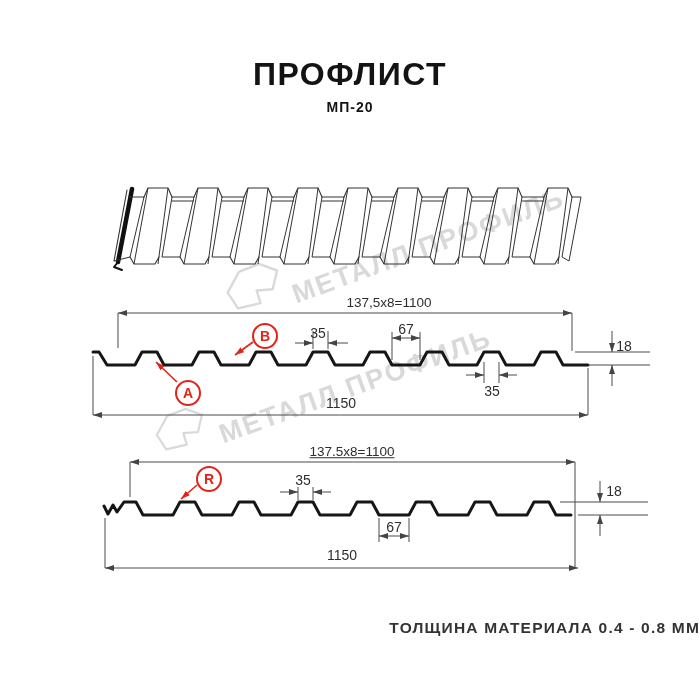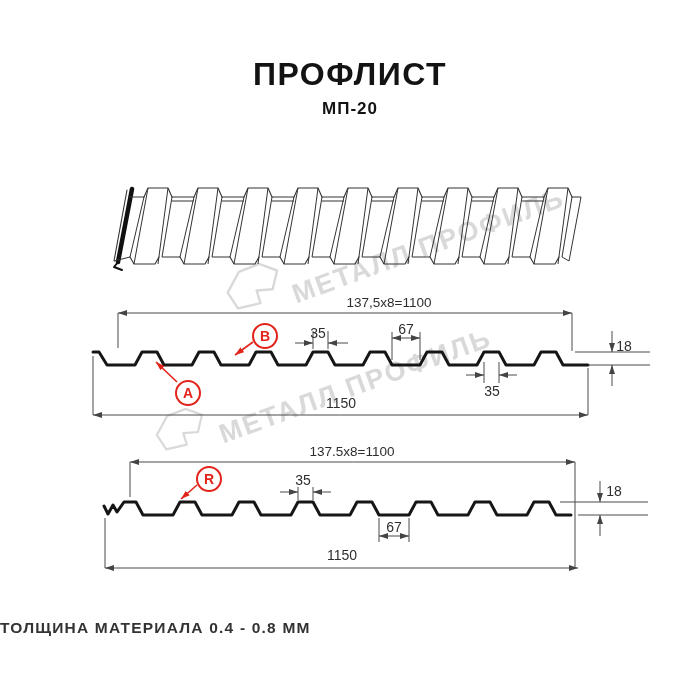--- a/index.html
+++ b/index.html
@@ -1,22 +1,22 @@
 <!DOCTYPE html>
 <html><head>
 <meta charset="utf-8">
 <style>
   html,body{margin:0;padding:0;background:#fff;}
   .page{position:relative;width:700px;height:700px;background:#ffffff;overflow:hidden;
         font-family:"Liberation Sans",sans-serif;color:#151515;}
   .title{position:absolute;top:56px;left:0;width:100%;text-align:center;
          font-size:32px;font-weight:800;letter-spacing:1.5px;color:#131313;}
   .subtitle{position:absolute;top:99px;left:0;width:100%;text-align:center;
-         font-size:17px;font-weight:700;letter-spacing:1px;color:#131313;}
-  .footer{position:absolute;top:619px;left:0;width:100%;text-align:left;
+         font-size:14px;font-weight:700;letter-spacing:1px;color:#131313;}
+  .footer{position:absolute;top:619px;left:0;width:100%;text-align:right;
          font-size:15.5px;font-weight:600;letter-spacing:1.2px;color:#333;}
   svg.draw{position:absolute;left:0;top:0;pointer-events:none;}
   .dim-label{position:absolute;transform:translate(-50%,-50%);font-size:14px;color:#2e2e2e;
          white-space:nowrap;line-height:1;}
   .dim-label.pitch{font-size:13.5px;}
   .marker{position:absolute;width:22px;height:22px;border:2px solid #e2231a;border-radius:50%;
          color:#e2231a;font-weight:700;font-size:14px;display:flex;align-items:center;
          justify-content:center;background:transparent;line-height:1;}
   .wm-text{position:absolute;font-size:27px;font-weight:700;letter-spacing:2px;color:#d9d9d9;
          white-space:nowrap;transform:rotate(-20deg);transform-origin:0 0;}
@@ -190,21 +190,21 @@
   <span class="dim-label pitch" style="left:345px;top:303px;margin-left:44px;">137,5x8=1100</span>
   <span class="dim-label" style="left:318px;top:333px;">35</span>
   <span class="dim-label" style="left:406px;top:329px;">67</span>
   <span class="dim-label" style="left:624px;top:346px;">18</span>
   <span class="dim-label" style="left:492px;top:391px;">35</span>
   <span class="dim-label" style="left:341px;top:403px;">1150</span>
 
   <span class="marker" style="left:175px;top:380px;">A</span>
   <span class="marker" style="left:252px;top:323px;">B</span>
 
-  <span class="dim-label pitch" style="left:352px;top:452px;">137.5x8=1100</span>
+  <span class="dim-label pitch" style="left:352px;top:452px;text-decoration:underline;">137.5x8=1100</span>
   <span class="dim-label" style="left:303px;top:480px;">35</span>
   <span class="dim-label" style="left:394px;top:527px;">67</span>
   <span class="dim-label" style="left:614px;top:491px;">18</span>
   <span class="dim-label" style="left:342px;top:555px;">1150</span>
 
   <span class="marker" style="left:196px;top:466px;">R</span>
 
   <div class="footer">ТОЛЩИНА МАТЕРИАЛА 0.4 - 0.8 ММ</div>
 </div>
 

